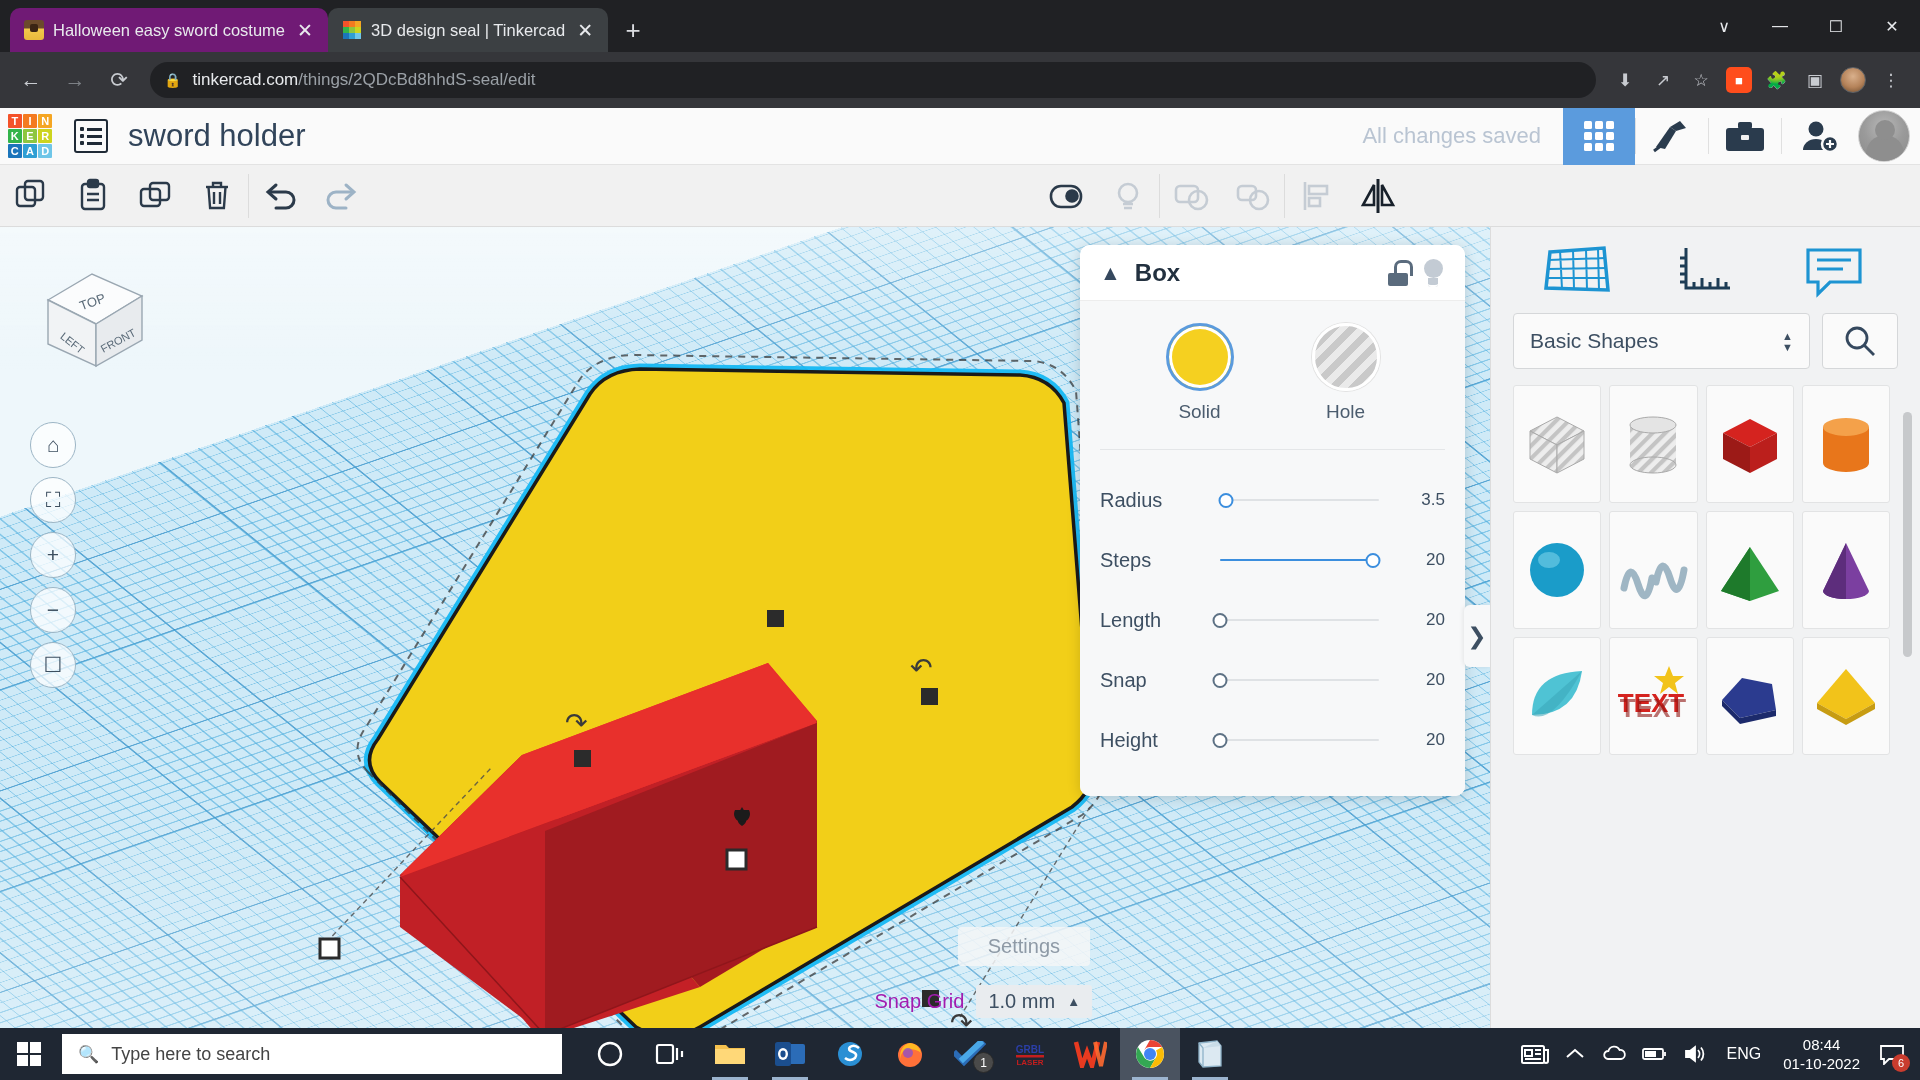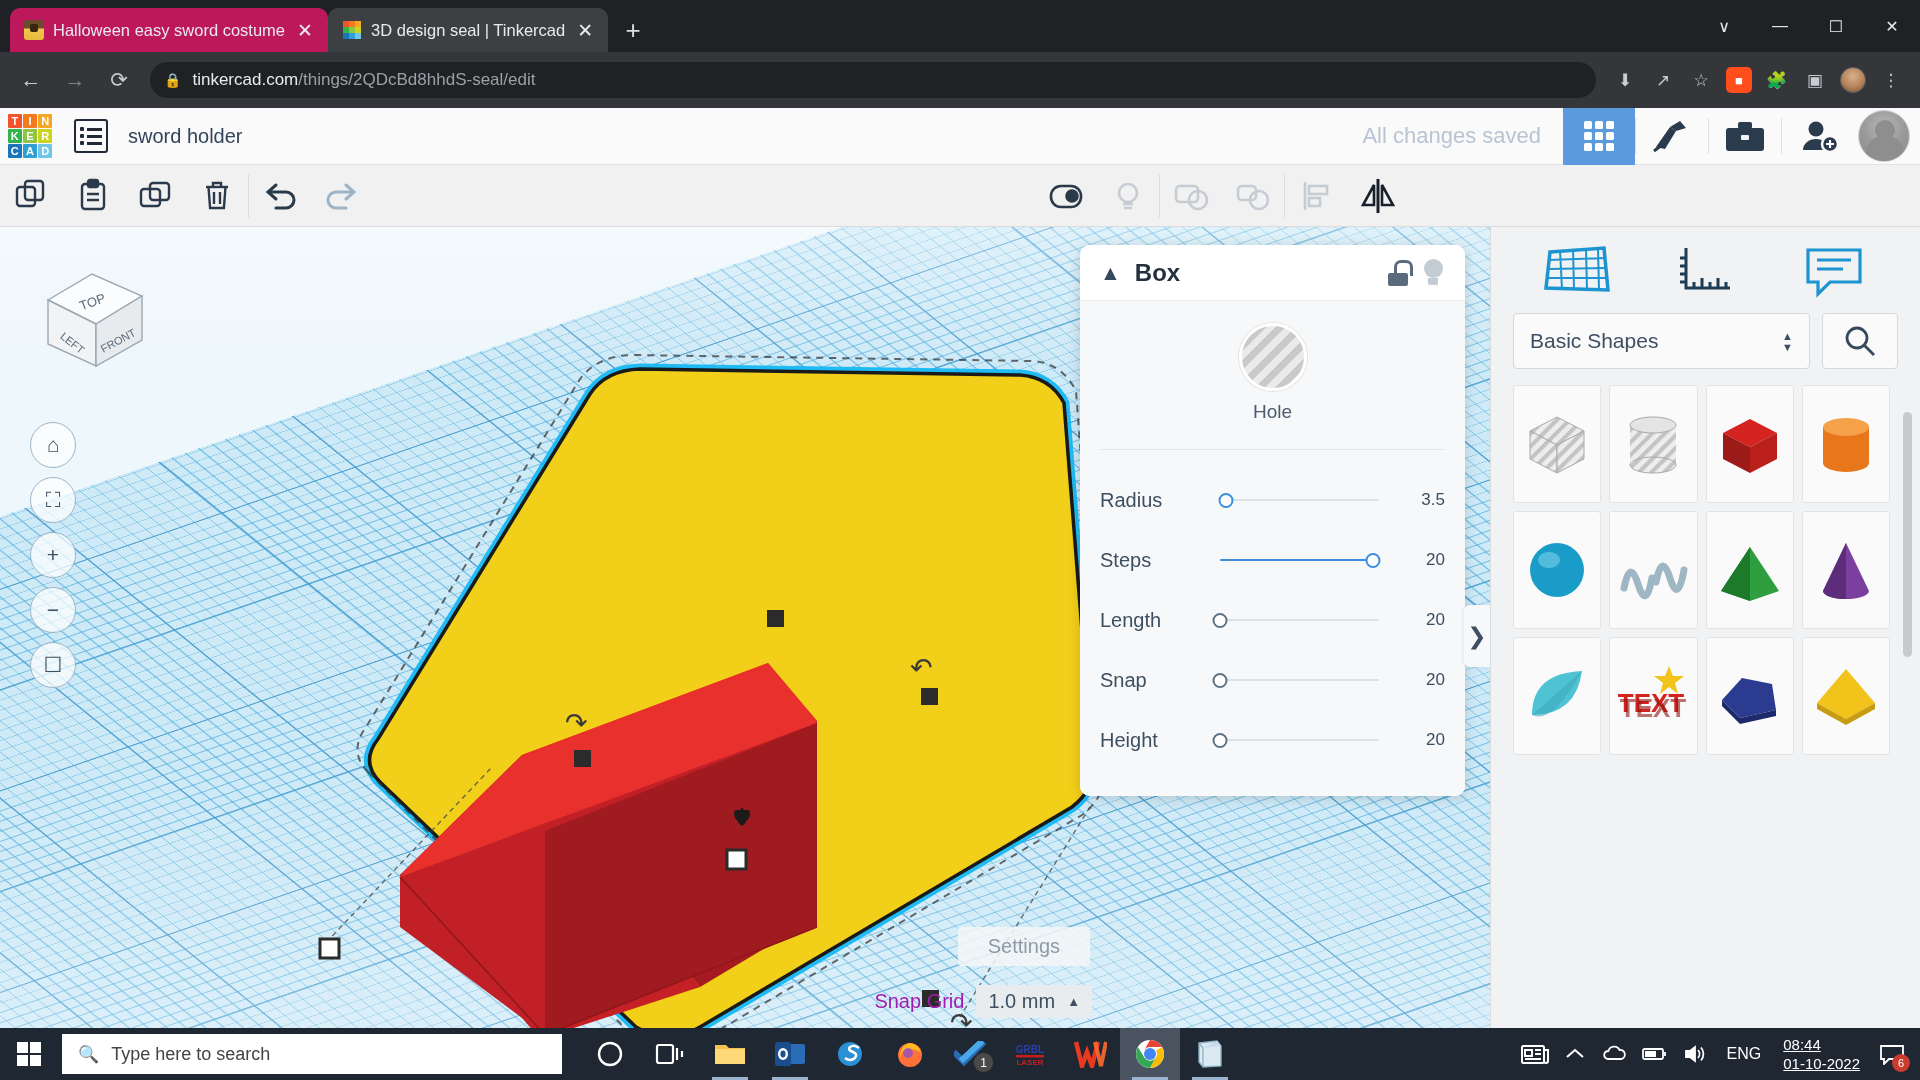--- a/index.html
+++ b/index.html
@@ -15,21 +15,21 @@
 
   .tabstrip {
     height: 52px; background: #202124;
     display: flex; align-items: flex-end; padding-left: 10px; position: relative;
   }
   .tab {
     height: 44px; display: flex; align-items: center; gap: 9px;
     padding: 0 12px 0 14px; border-radius: 10px 10px 0 0;
     min-width: 240px; max-width: 340px; position: relative;
   }
-  .tab.inactive { background: #be185d; }
+  .tab.inactive { background: #701a75; }
   .tab.active { background: #3c4043; }
   .tab-favicon {
     width: 20px; height: 20px; flex: 0 0 20px; border-radius: 3px;
     display: flex; align-items: center; justify-content: center;
     overflow: hidden; font-size: 7px;
   }
   .fav-halloween {
     background: linear-gradient(180deg,#6b4a2c 0%, #6b4a2c 42%, #f2c94c 43%, #e8b93c 100%);
     position: relative;
   }
@@ -116,21 +116,21 @@
     font-family:"Liberation Sans", sans-serif;
   }
   .tc-listbtn {
     width: 34px; height: 34px; margin-left: 22px; border: 2.4px solid #1f2a36; border-radius: 3px;
     display:flex; flex-direction: column; justify-content:center; gap: 3px; padding: 0 4px;
   }
   .tc-listbtn i { display:flex; align-items:center; gap:3px; }
   .tc-listbtn i::before { content:''; width:4px; height:4px; background:#1f2a36; border-radius:1px; }
   .tc-listbtn i::after { content:''; flex:1; height:3px; background:#1f2a36; }
   .tc-title {
-    margin-left: 20px; font-size: 20px; color:#31445a; font-weight: 400;
+    margin-left: 20px; font-size: 31px; color:#31445a; font-weight: 400;
   }
   .tc-saved {
     margin-left: auto; font-size: 22px; color:#b9c4d2; padding-right: 22px;
   }
   .hdr-btn {
     width: 72px; height: 57px; display:flex; align-items:center; justify-content:center;
   }
   .hdr-btn.active { background:#5b9bdd; }
   .grid9 {
     display:grid; grid-template-columns: repeat(3,1fr); grid-template-rows:repeat(3,1fr);
@@ -380,21 +380,21 @@
   .tb-app.focused { background:#4a5360; }
   .tb-badge {
     position:absolute; right: 6px; bottom: 7px; width:21px;height:21px;border-radius:50%;
     background:#4a4a4a; color:#fff; font-size: 12px; display:flex;align-items:center;justify-content:center;
     border:1.5px solid #2a2a2a;
   }
   .tray { margin-left:auto; display:flex; align-items:center; gap: 0; padding-right: 6px; height: 52px; }
   .tray-ic { width: 40px; height:52px; display:flex;align-items:center;justify-content:center; color:#fff; }
   .tray-lang { font-size: 16px; color:#fff; padding: 0 12px; }
   .tray-clock {
-    color:#fff; font-size: 15px; line-height: 19px; padding: 0 10px; text-decoration: underline;
+    color:#fff; font-size: 15px; line-height: 19px; text-align: center; padding: 0 10px;
   }
   .tray-notif {
     width: 44px; height: 52px; display:flex; align-items:center; justify-content:center; position:relative;
   }
   .notif-count {
     position:absolute; right: 4px; bottom: 8px; width:18px;height:18px;border-radius:50%;
     background:#c93c2e; color:#fff; font-size: 11px; display:flex;align-items:center;justify-content:center;
   }
 </style>
 </head>
@@ -687,20 +687,24 @@
 
         <div class="inspector">
           <div class="insp-head">
             <span class="insp-chevron">▲</span>
             <span class="insp-title">Box</span>
             <span class="lock-ic"></span>
             <span class="bulb-ic"></span>
           </div>
           <div class="insp-body">
             <div class="mode-row">
+              <div class="mode-item">
+                <span class="swatch solid"></span>
+                <span class="mode-label">Solid</span>
+              </div>
               <div class="mode-item">
                 <span class="swatch hole"></span>
                 <span class="mode-label">Hole</span>
               </div>
             </div>
             <div class="insp-divider"></div>
             <div id="slider-list">
                 <div class="slider-row">
                   <span class="slider-label">Radius</span>
                   <span class="slider-wrap">

